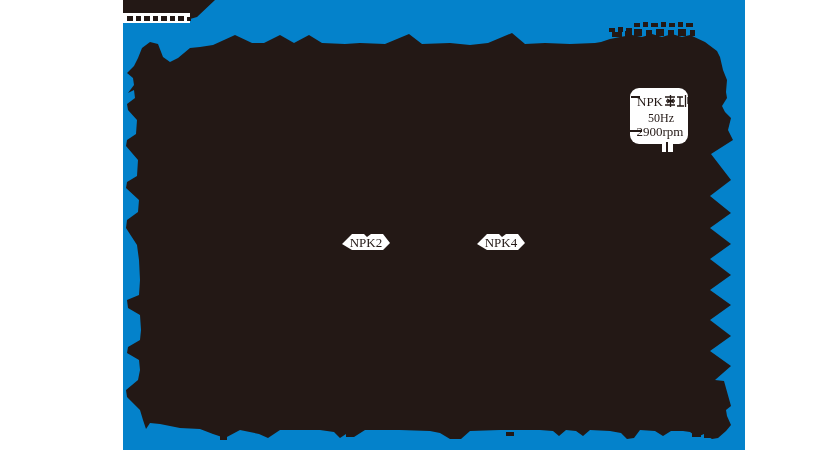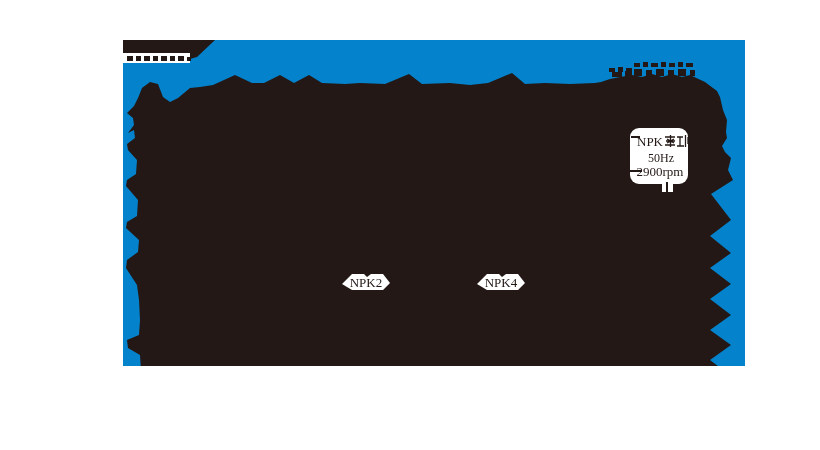--- a/index.html
+++ b/index.html
@@ -1,16 +1,16 @@
 <!DOCTYPE html>
 <html><head>
 <meta charset="utf-8">
 <style>
 html,body{margin:0;padding:0;background:#ffffff;}
-#wrap{position:relative;width:820px;height:326px;overflow:hidden;font-family:"Liberation Serif",serif;margin-top:40px;}
+#wrap{position:relative;width:820px;height:450px;overflow:hidden;font-family:"Liberation Serif",serif;}
 </style>
 </head>
 <body>
 
 <div id="wrap">
 <svg width="820" height="450" viewBox="0 0 820 450">
 
 <rect x="0" y="0" width="820" height="450" fill="#ffffff"></rect>
 
 <rect x="123" y="0" width="622" height="450" fill="#0482cb"></rect>

